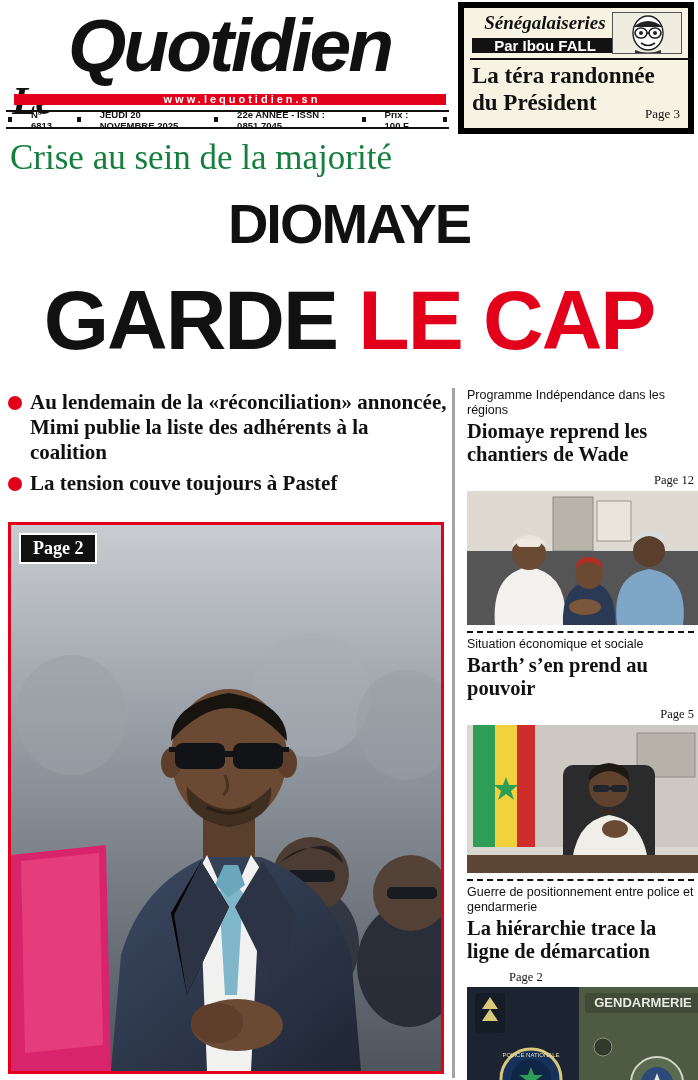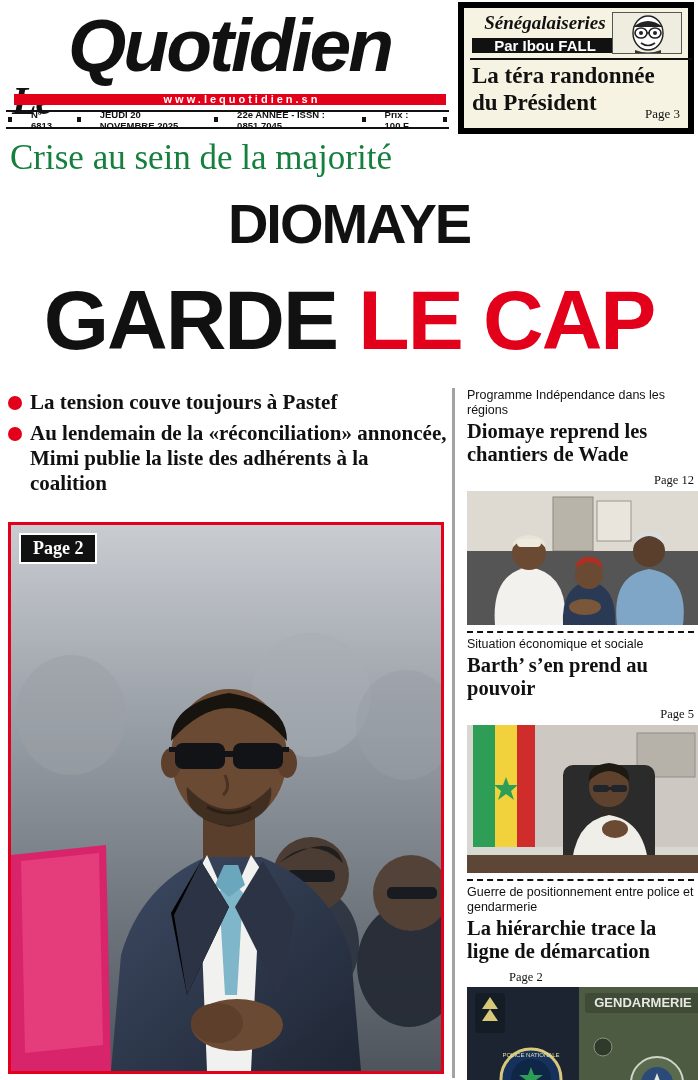--- a/index.html
+++ b/index.html
@@ -215,25 +215,25 @@
     <div class="tr-page">Page 3</div>
   </div>
 
   <div class="kicker">Crise au sein de la majorité</div>
   <div class="headline1">DIOMAYE</div>
   <div class="headline2"><span>GARDE </span><span class="red">LE CAP</span></div>
 
   <div class="bullets">
     <div class="bullet-row">
       <div class="dot"></div>
-      <div class="bullet-text">La tension couve toujours à Pastef</div>
+      <div class="bullet-text">Au lendemain de la «réconciliation» annoncée, Mimi publie la liste des adhérents à la coalition</div>
     </div>
     <div class="bullet-row">
       <div class="dot"></div>
-      <div class="bullet-text">Au lendemain de la «réconciliation» annoncée, Mimi publie la liste des adhérents à la coalition</div>
+      <div class="bullet-text">La tension couve toujours à Pastef</div>
     </div>
   </div>
 
   <div class="mainphoto">
     <div class="page-badge">Page 2</div>
     <svg width="430" height="546" viewBox="0 0 430 546" preserveAspectRatio="xMidYMid slice">
       <defs>
         <linearGradient id="bgG" x1="0" y1="0" x2="0" y2="1">
           <stop offset="0%" stop-color="#c9ccd1"></stop>
           <stop offset="45%" stop-color="#8d949c"></stop>

